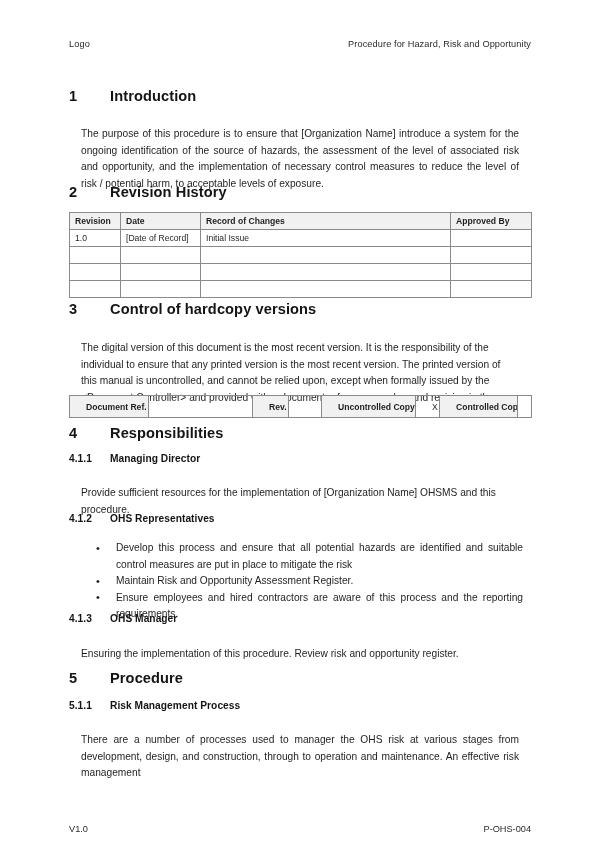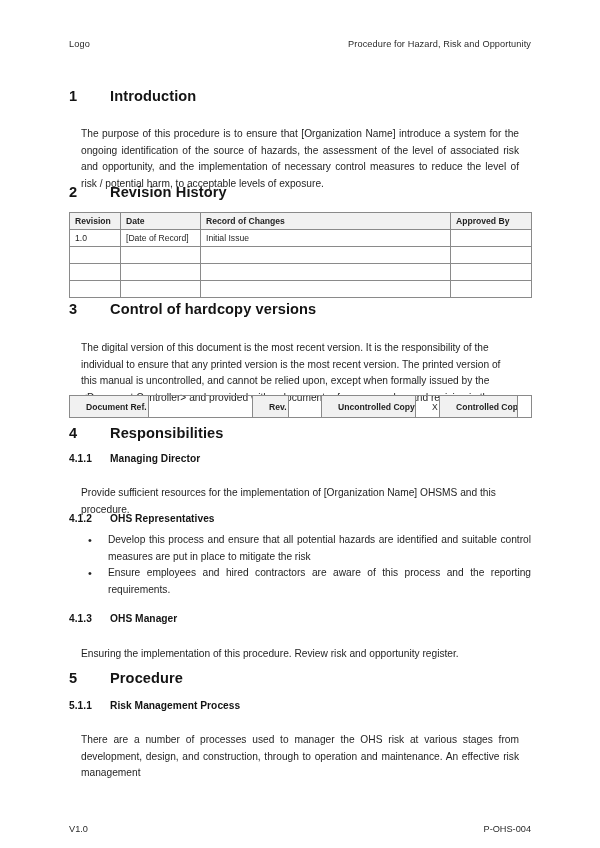--- a/index.html
+++ b/index.html
@@ -86,21 +86,21 @@
     margin: 12px;
     font-size: 10.2px;
     line-height: 16.6px;
     color: #1f1f1f;
   }
   p.justify { text-align: justify; }
   p.left { text-align: left; }
 
   
   ul.bullets {
-    margin: 0;
+    margin: 8px;
     padding: 0;
     list-style: none;
   }
   ul.bullets li {
     position: relative;
     padding-left: 39px;
     font-size: 10.2px;
     line-height: 16.6px;
     color: #1f1f1f;
     text-align: justify;
@@ -297,20 +297,21 @@
       <p class="body left">Provide sufficient resources for the implementation of [Organization Name] OHSMS and this procedure.</p>
     </div>
 
     <div class="sp-412-h h3">
       <span class="num">4.1.2</span>
       <span class="txt">OHS Representatives</span>
     </div>
     <div class="sp-412-l">
       <ul class="bullets">
         <li>Develop this process and ensure that all potential hazards are identified and suitable control measures are put in place to mitigate the risk</li>
+        <li>Maintain Risk and Opportunity Assessment Register.</li>
         <li>Ensure employees and hired contractors are aware of this process and the reporting requirements.</li>
       </ul>
     </div>
 
     <div class="sp-413-h h3">
       <span class="num">4.1.3</span>
       <span class="txt">OHS Manager</span>
     </div>
     <div class="sp-413-p">
       <p class="body left">Ensuring the implementation of this procedure. Review risk and opportunity register.</p>

